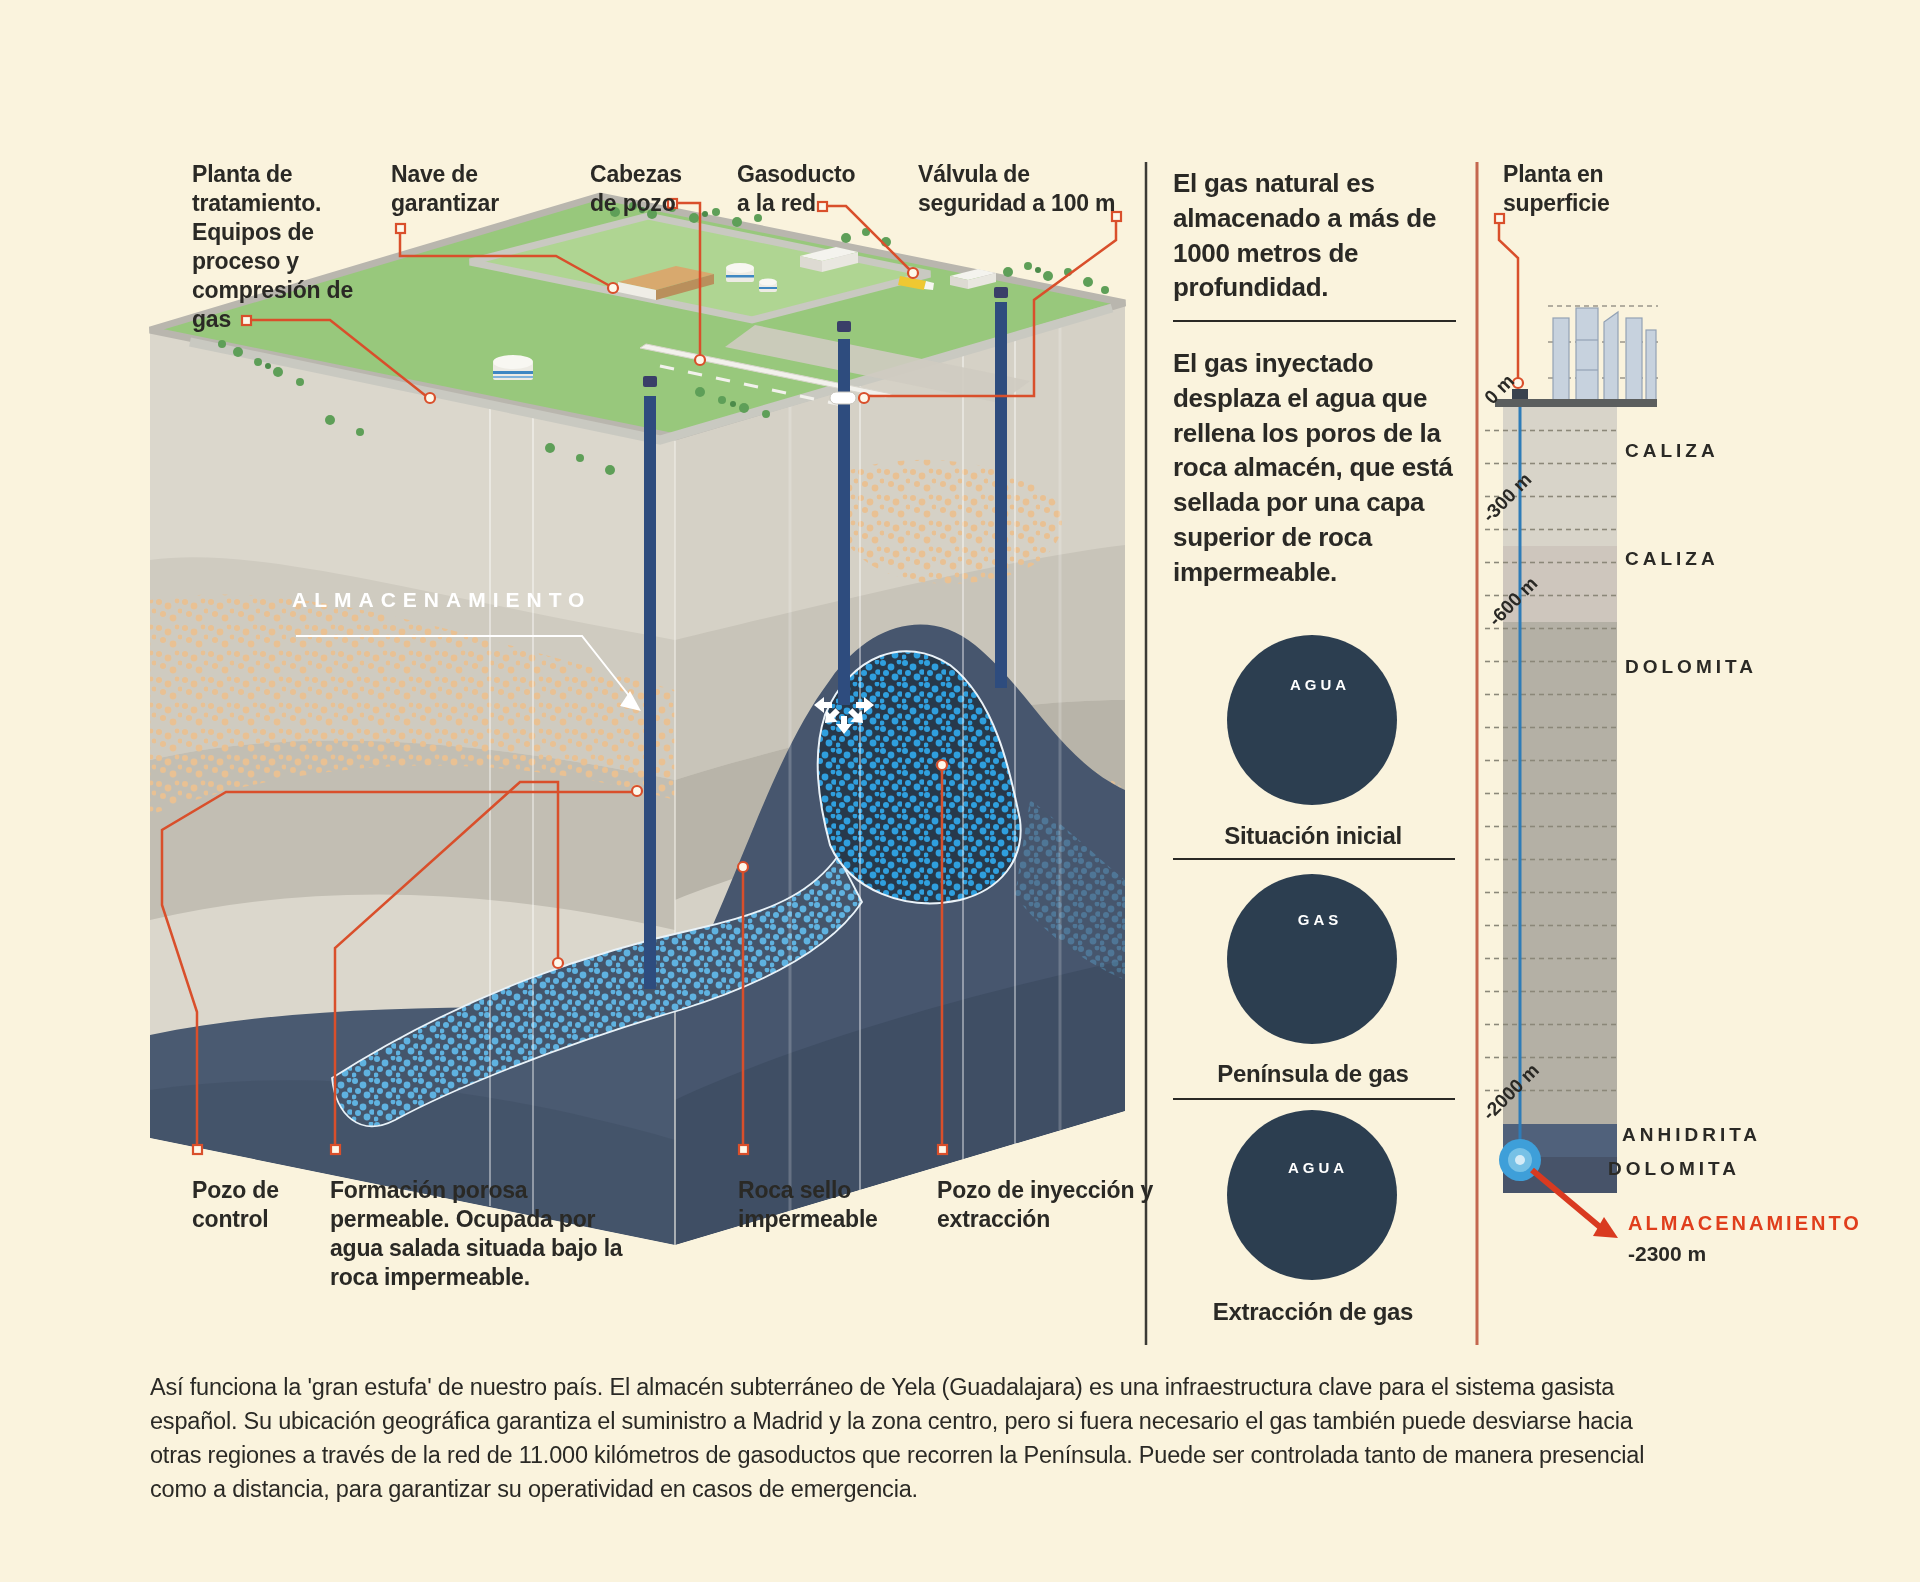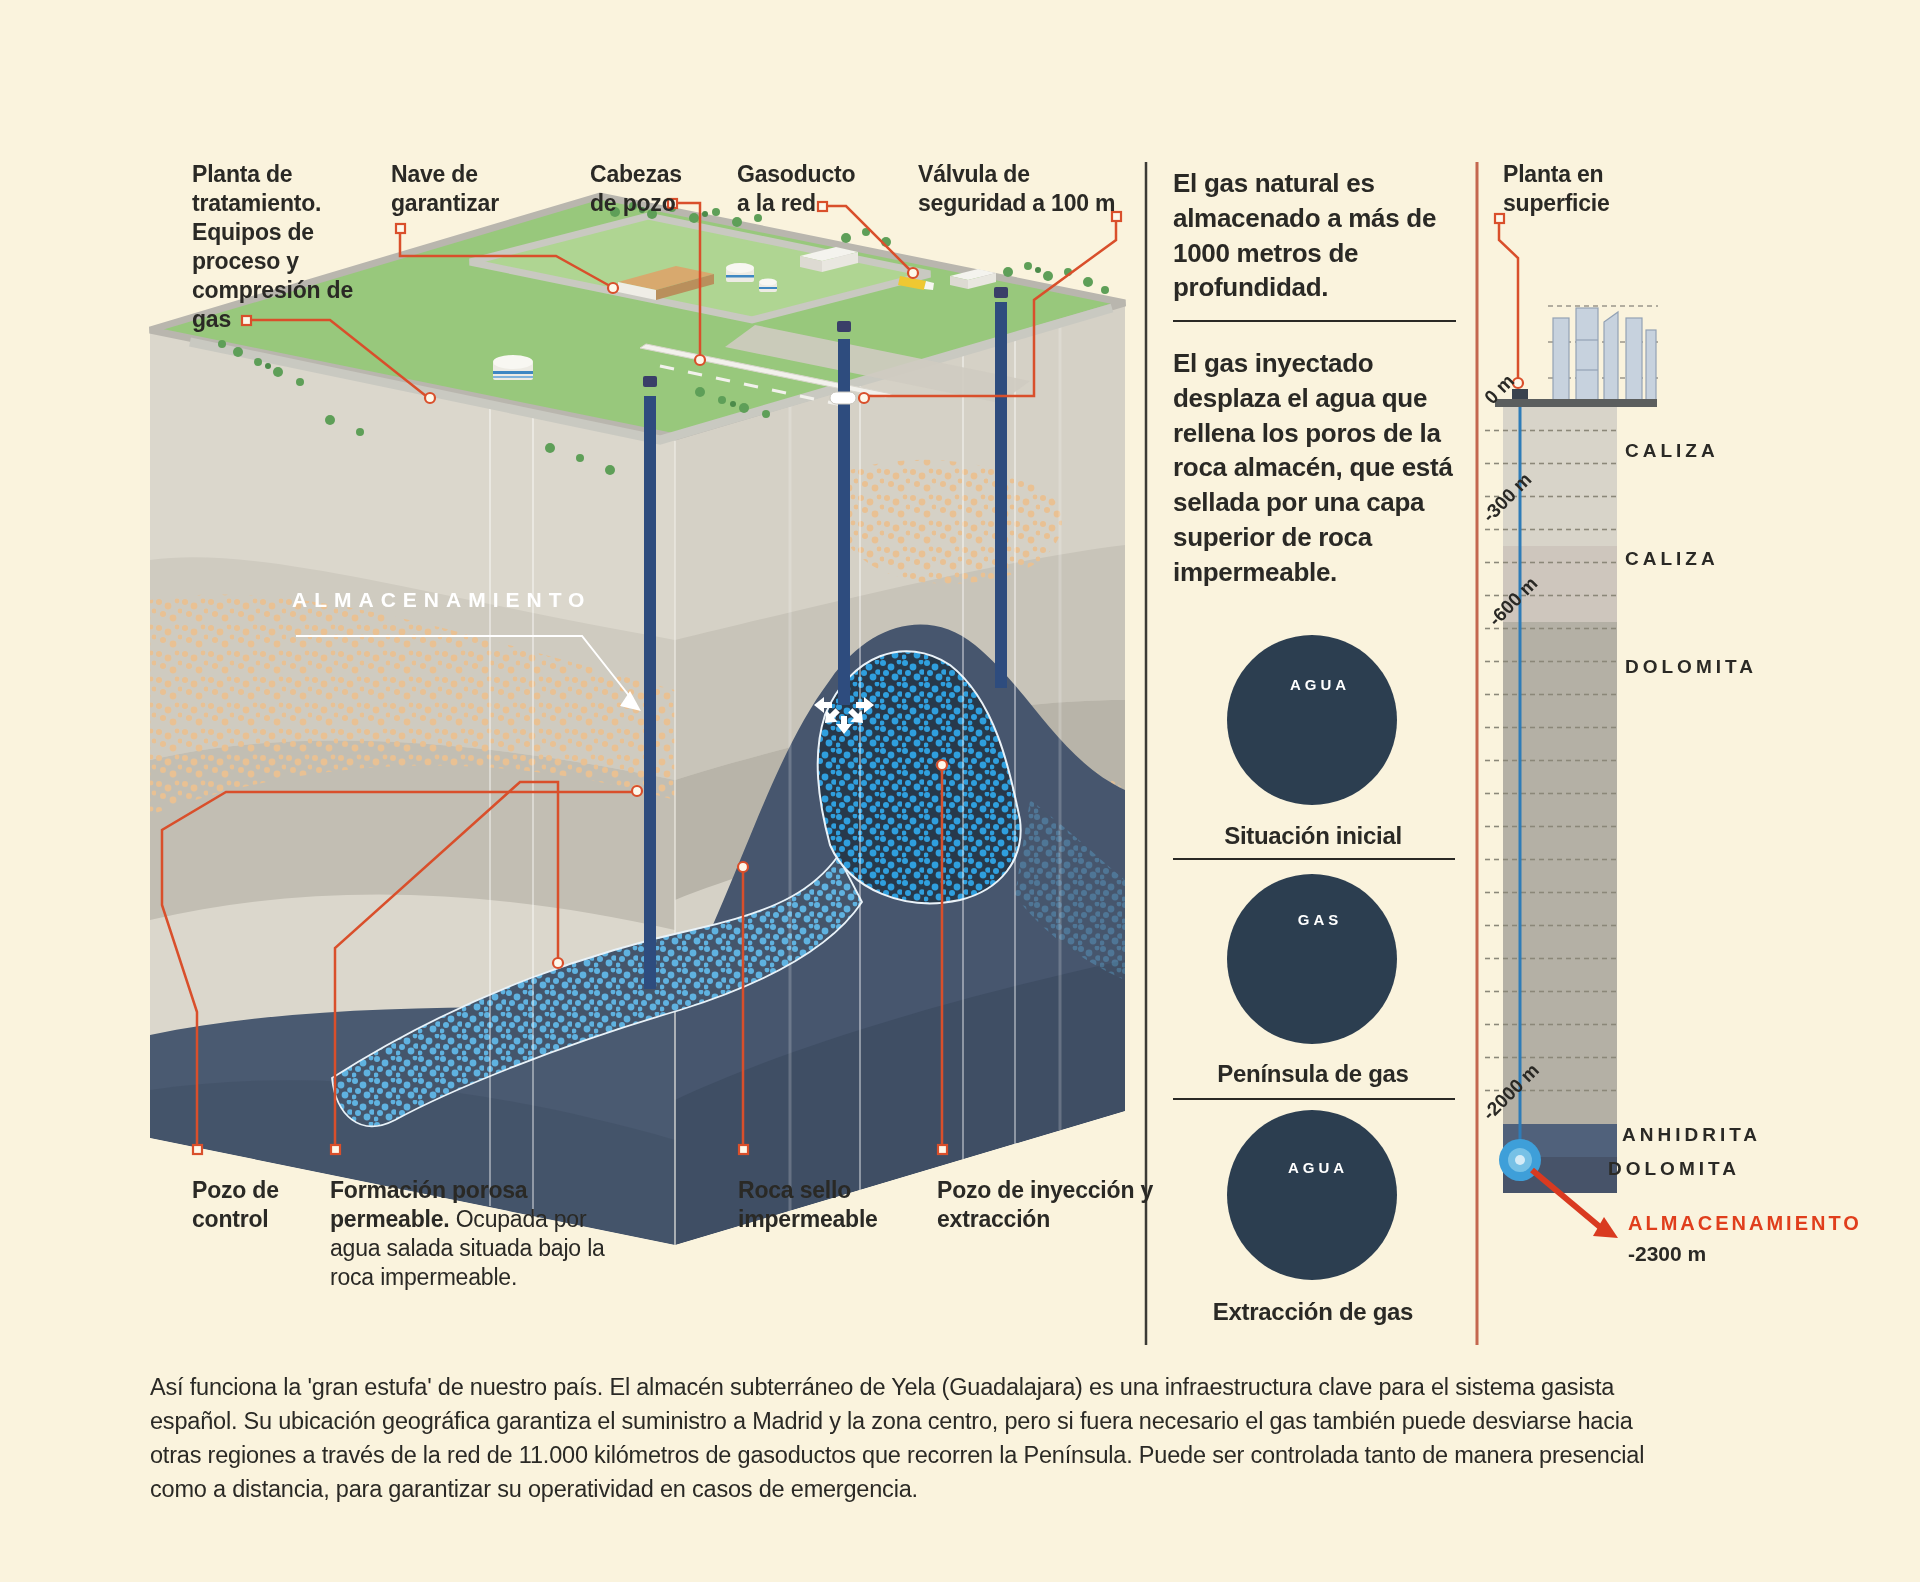--- a/index.html
+++ b/index.html
@@ -3,21 +3,21 @@
 <meta charset="utf-8">
 <style>
   html,body{margin:0;padding:0}
   body{
     width:1920px;height:1582px;position:relative;overflow:hidden;
     background:#FAF3DD;color:#2A2925;
     font-family:"Liberation Sans",sans-serif;
   }
   .abs{position:absolute}
   .lbl{font-weight:700;font-size:23px;line-height:1.26;letter-spacing:-0.2px}
-  .lbl .reg{font-weight:400}
+  .lbl .reg{font-weight:700}
   .info{font-weight:700;font-size:26px;line-height:1.34;letter-spacing:-0.3px}
   .cap{font-weight:700;font-size:24px;text-align:center;letter-spacing:-0.3px}
   .layer{font-weight:700;font-size:19px;letter-spacing:4px;white-space:nowrap}
   .depthlbl{font-weight:700;font-size:19px;white-space:nowrap;
     transform:rotate(-45deg);transform-origin:left center}
   .storageLbl{color:#FFFFFF;font-weight:700;font-size:21px;letter-spacing:7px;white-space:nowrap}
   .redLbl{color:#E03E1C;font-weight:700;font-size:20px;letter-spacing:3px;white-space:nowrap}
   .depthBig{font-weight:700;font-size:21px}
   .footer{font-size:23.5px;line-height:1.45;letter-spacing:-0.2px}
   .footer b{font-weight:400}

